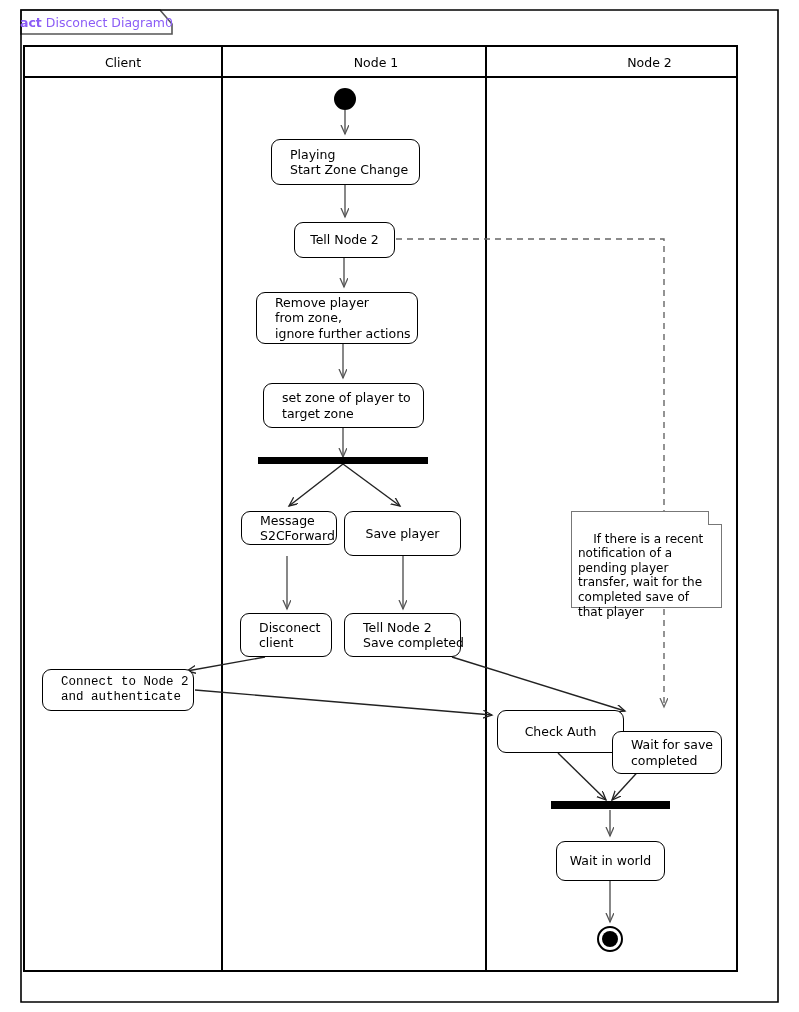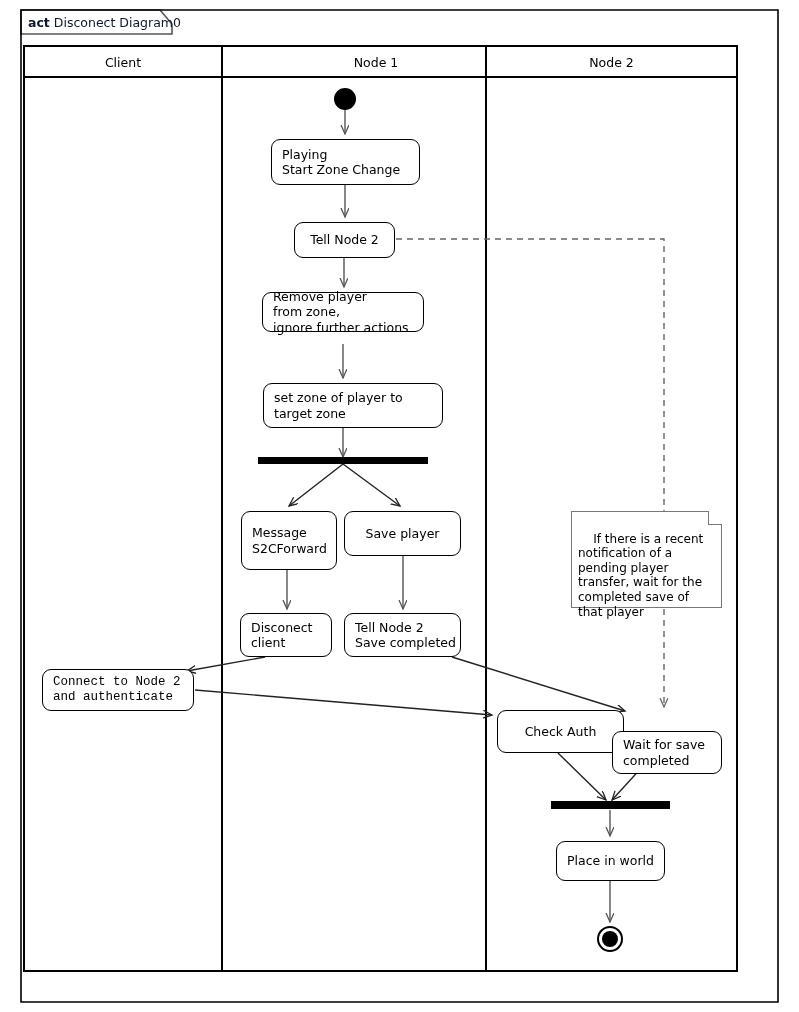--- a/index.html
+++ b/index.html
@@ -20,28 +20,28 @@
   }
   svg.layer {
     position: absolute;
     left: 0;
     top: 0;
     width: 799px;
     height: 1012px;
   }
   .frame-label {
     position: absolute;
-    left: 20px;
+    left: 12px;
     top: 10px;
     height: 24px;
     display: flex;
     align-items: center;
     padding: 0 18px 0 8px;
     font-size: 12.5px;
-    color: #0f172a;
+    color: #8b5cf6;
     white-space: nowrap;
     z-index: 5;
   }
   .frame-label .kw {
     font-weight: bold;
     margin-right: 4px;
   }
   .lane-title {
     position: absolute;
     display: flex;
@@ -64,21 +64,21 @@
     color: #000000;
     white-space: pre;
     z-index: 3;
   }
   .node.center {
     justify-content: center;
     text-align: center;
   }
   .node.left {
     justify-content: flex-start;
-    padding-left: 10px;
+    padding-left: 18px;
     text-align: left;
   }
   .note {
     position: absolute;
     box-sizing: border-box;
     background: #ffffff;
     border: 1.2px solid #777777;
     font-size: 12px;
     line-height: 14.6px;
     color: #000000;
@@ -201,62 +201,62 @@
     <span class="kw">act</span>
     <span>Disconect Diagram0</span>
   </div>
 
   <div class="lane-title" style="left:24px; top:48px; width:198px;">
     <span>Client</span>
   </div>
   <div class="lane-title" style="left:222px; top:48px; width:308px;">
     <span>Node 1</span>
   </div>
-  <div class="lane-title" style="left:486px; top:48px; width:251px;">
+  <div class="lane-title" style="left:486px; top:48px; width:251px;padding-left:38px;">
     <span>Node 2</span>
   </div>
 
   <div class="start-node" style="left:334px; top:88px;"></div>
 
   <div class="node left" style="left:271px; top:139px; width:149px; height:46px;">Playing
 Start Zone Change</div>
 
   <div class="node center" style="left:294px; top:222px; width:101px; height:36px;">Tell Node 2</div>
 
-  <div class="node left" style="left:262px; top:292px; width:162px; height:40px;">Remove player
+  <div class="node left" style="left:256px; top:292px; width:162px; height:52px;">Remove player
 from zone,
 ignore further actions</div>
 
-  <div class="node left" style="left:263px; top:383px; width:180px; height:45px;">set zone of player to
+  <div class="node left" style="left:263px; top:383px; width:161px; height:45px;">set zone of player to
 target zone</div>
 
   <div class="bar" style="left:258px; top:457px; width:170px; height:7px;"></div>
 
-  <div class="node left" style="left:241px; top:511px; width:96px; height:59px;">Message
+  <div class="node left" style="left:241px; top:511px; width:96px; height:34px;">Message
 S2CForward</div>
 
   <div class="node left" style="left:240px; top:613px; width:92px; height:44px;">Disconect
 client</div>
 
   <div class="node center" style="left:344px; top:511px; width:117px; height:45px;">Save player</div>
 
   <div class="node left" style="left:344px; top:613px; width:117px; height:44px;">Tell Node 2
 Save completed</div>
 
   <div class="node left" style="left:42px; top:669px; width:152px; height:42px;font-family:Liberation Mono, monospace;">Connect to Node 2
 and authenticate</div>
 
   <div class="node center" style="left:497px; top:710px; width:127px; height:43px;">Check Auth</div>
 
   <div class="node left" style="left:612px; top:710px; width:110px; height:43px;margin-top:21px;">Wait for save
 completed</div>
 
   <div class="bar" style="left:551px; top:801px; width:119px; height:8px;"></div>
 
-  <div class="node center" style="left:556px; top:841px; width:109px; height:40px;">Place in world</div>
+  <div class="node center" style="left:556px; top:841px; width:109px; height:40px;">Wait in world</div>
 
   <div class="end-node" style="left:597px; top:926px;"></div>
 
   <div class="note" style="left:571px; top:511px; width:151px; height:97px;">
     <span>If there is a recent
 notification of a
 pending player
 transfer, wait for the
 completed save of
 that player</span>

